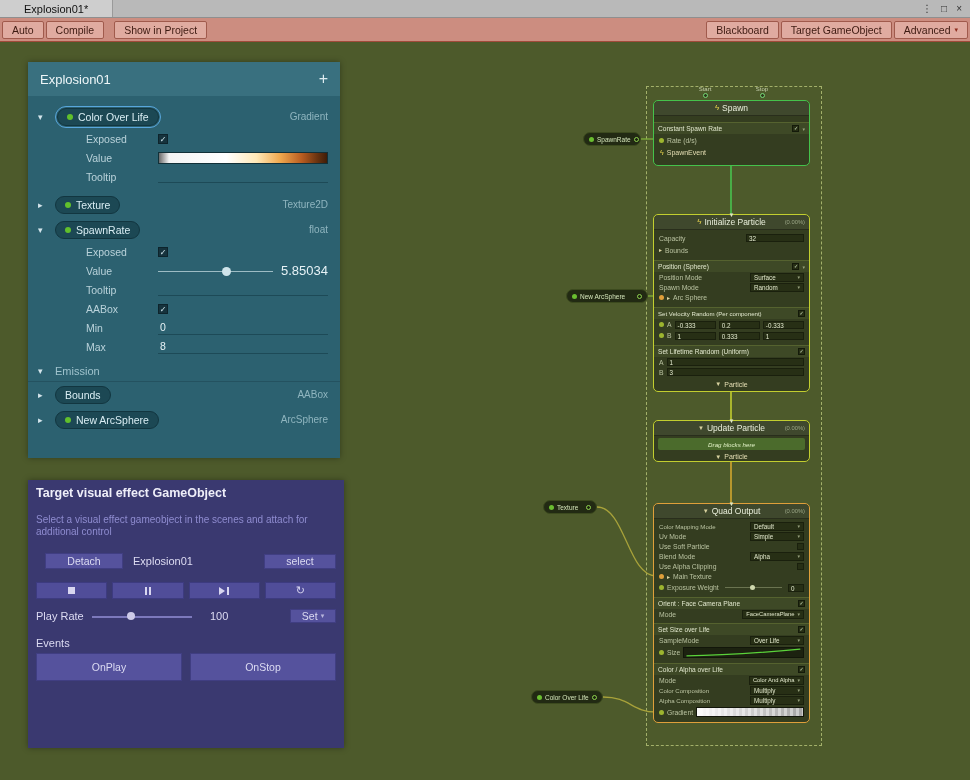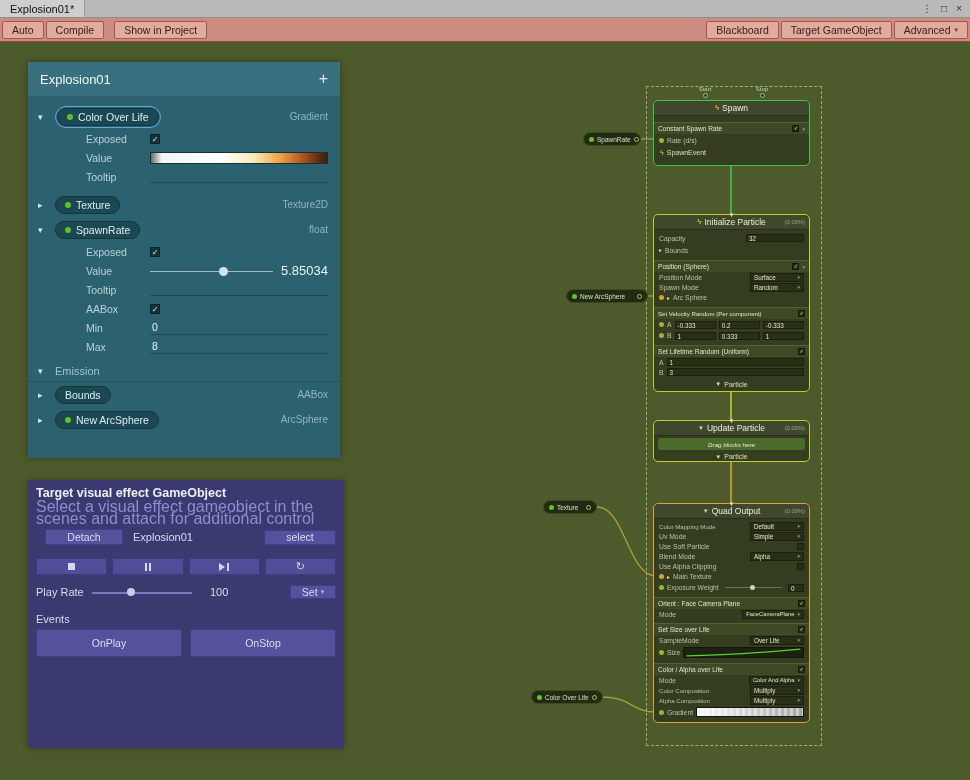--- a/index.html
+++ b/index.html
@@ -2,21 +2,21 @@
 <html><head>
 <meta charset="utf-8">
 <style>
   * { margin:0; padding:0; box-sizing:border-box; }
   html,body { width:970px; height:780px; }
   body { font-family:"Liberation Sans", sans-serif; }
   .screen { position:relative; width:970px; height:780px; background:#4d5a2b; overflow:hidden; }
 
   
   .titlebar { position:absolute; top:0; left:0; right:0; height:18px; background:#b9b9b9; border-bottom:1px solid #8f8f8f; display:flex; align-items:stretch; }
-  .tab { background:#cecece; padding:0 10px; display:flex; align-items:center; font-size:11px; color:#111; border-right:1px solid #9a9a9a; }
+  .tab { background:#cecece; padding:0 24px; display:flex; align-items:center; font-size:11px; color:#111; border-right:1px solid #9a9a9a; }
   .win-ctrls { margin-left:auto; display:flex; align-items:center; gap:9px; padding-right:8px; }
   .wc { font-size:10px; color:#333; line-height:10px; cursor:default; }
 
   
   .toolbar { position:absolute; top:18px; left:0; right:0; height:24px; background:#cc8d80; border-bottom:1px solid #a04a3a; display:flex; align-items:center; padding:0 2px; gap:2px; }
   .tbtn { font-family:"Liberation Sans",sans-serif; font-size:10.5px; color:#3d1a11; background:#e0aba0; border:1px solid #a05a4c; border-radius:2px; height:18px; padding:0 9px; display:flex; align-items:center; gap:4px; }
   .tbtn.sep { margin-left:8px; }
   .tb-spacer { flex:1; }
   .caret { font-size:7px; color:#8c2c1c; }
 
@@ -80,36 +80,36 @@
   .bb-title { font-size:13px; color:#eef6f8; }
   .bb-add { margin-left:auto; font-size:16px; color:#dcebef; }
   .bb-body { padding-top:8px; }
   .bb-row { height:25px; display:flex; align-items:center; padding:0 12px 0 10px; gap:4px; }
   .chev { width:13px; font-size:9px; color:#d5e6ec; flex:none; }
   .pill { height:18px; background:#1c4854; border:1px solid #123640; border-radius:9px; display:flex; align-items:center; gap:5px; padding:0 9px; font-size:10.5px; color:#d9edf3; }
   .pill-sel { border:1px solid #58a6dc; border-radius:11px; padding:1px; }
   .gdot { width:6px; height:6px; border-radius:50%; background:#61c02c; flex:none; }
   .ptype { margin-left:auto; font-size:10px; color:#8fb5bf; }
   .bb-sub { height:19px; display:flex; align-items:center; padding:0 12px 0 58px; }
-  .sub-lbl { width:64px; font-size:10.5px; color:#b9d2da; flex:none; }
+  .sub-lbl { width:72px; font-size:10.5px; color:#b9d2da; flex:none; }
   .cb { width:10px; height:10px; background:#16333d; border:1px solid #0d242c; color:#d8ecf2; font-size:8px; line-height:9px; text-align:center; }
   .grad-bar { flex:1; height:12px; border:1px solid #123038;
     background:linear-gradient(90deg,#6a6a6a 0%,#f4f4f4 6%,#ffffff 40%,#ffe9b8 58%,#f0a84e 72%,#b85c20 85%,#6b3410 94%,#3f1d08 100%); }
   .empty-field { flex:1; height:12px; border-bottom:1px solid #1d4a57; }
   .slider { flex:1; position:relative; height:10px; margin-right:8px; }
   .slider .track { position:absolute; top:5px; left:0; right:0; height:1px; background:#9dbcc4; }
   .slider .thumb { position:absolute; top:1px; left:56%; width:9px; height:9px; border-radius:50%; background:#cfe4ea; }
   .num { font-size:13px; color:#e6f2f6; min-width:46px; text-align:center; }
   .ufield { flex:1; font-size:10.5px; color:#e6f2f6; border-bottom:1px solid #1d4a57; padding:0 0 1px 2px; }
   .bb-cat { height:22px; display:flex; align-items:center; gap:4px; padding:0 12px 0 10px; font-size:11px; color:#9fc3cd; border-bottom:1px solid #245260; margin-top:4px; }
 
   
   .target { position:absolute; left:28px; top:438px; width:316px; height:268px; background:#3a3970; z-index:10; padding:6px 8px; box-shadow:0 0 6px rgba(0,0,0,0.35); }
-  .tg-title { font-size:12.5px; font-weight:bold; color:#eeeef9; margin-bottom:1px; }
-  .tg-sub { font-size:16px; line-height:11.5px; color:#8f8cd0; width:94%; margin-bottom:5px; }
+  .tg-title { font-size:12.5px; font-weight:bold; color:#eeeef9; margin-bottom:14px; }
+  .tg-sub { font-size:10px; line-height:11.5px; color:#8f8cd0; width:94%; margin-bottom:16px; }
   .tg-row { display:flex; align-items:center;padding-left:9px; }
   .tg-btn { background:#55529d; border:1px solid #403e82; color:#dcdbf2; font-size:10.5px; height:16px; display:flex; align-items:center; justify-content:center; font-family:"Liberation Sans",sans-serif; }
   .detach { width:78px; }
   .objname { margin-left:10px; font-size:11px; color:#dddcf2; }
   .select-btn { margin-left:auto; width:72px; height:15px; }
   .play-row { display:flex; gap:5px; margin-top:13px; }
   .pbtn { flex:1; height:17px; background:#504d99; border:1px solid #3d3b80; display:flex; align-items:center; justify-content:center; gap:2px; color:#d8d6f0; }
   .ic-stop { width:7px; height:7px; background:#d8d6f0; }
   .ic-bar { width:2px; height:8px; background:#d8d6f0; }
   .ic-tri { width:0; height:0; border-left:6px solid #d8d6f0; border-top:4px solid transparent; border-bottom:4px solid transparent; }

